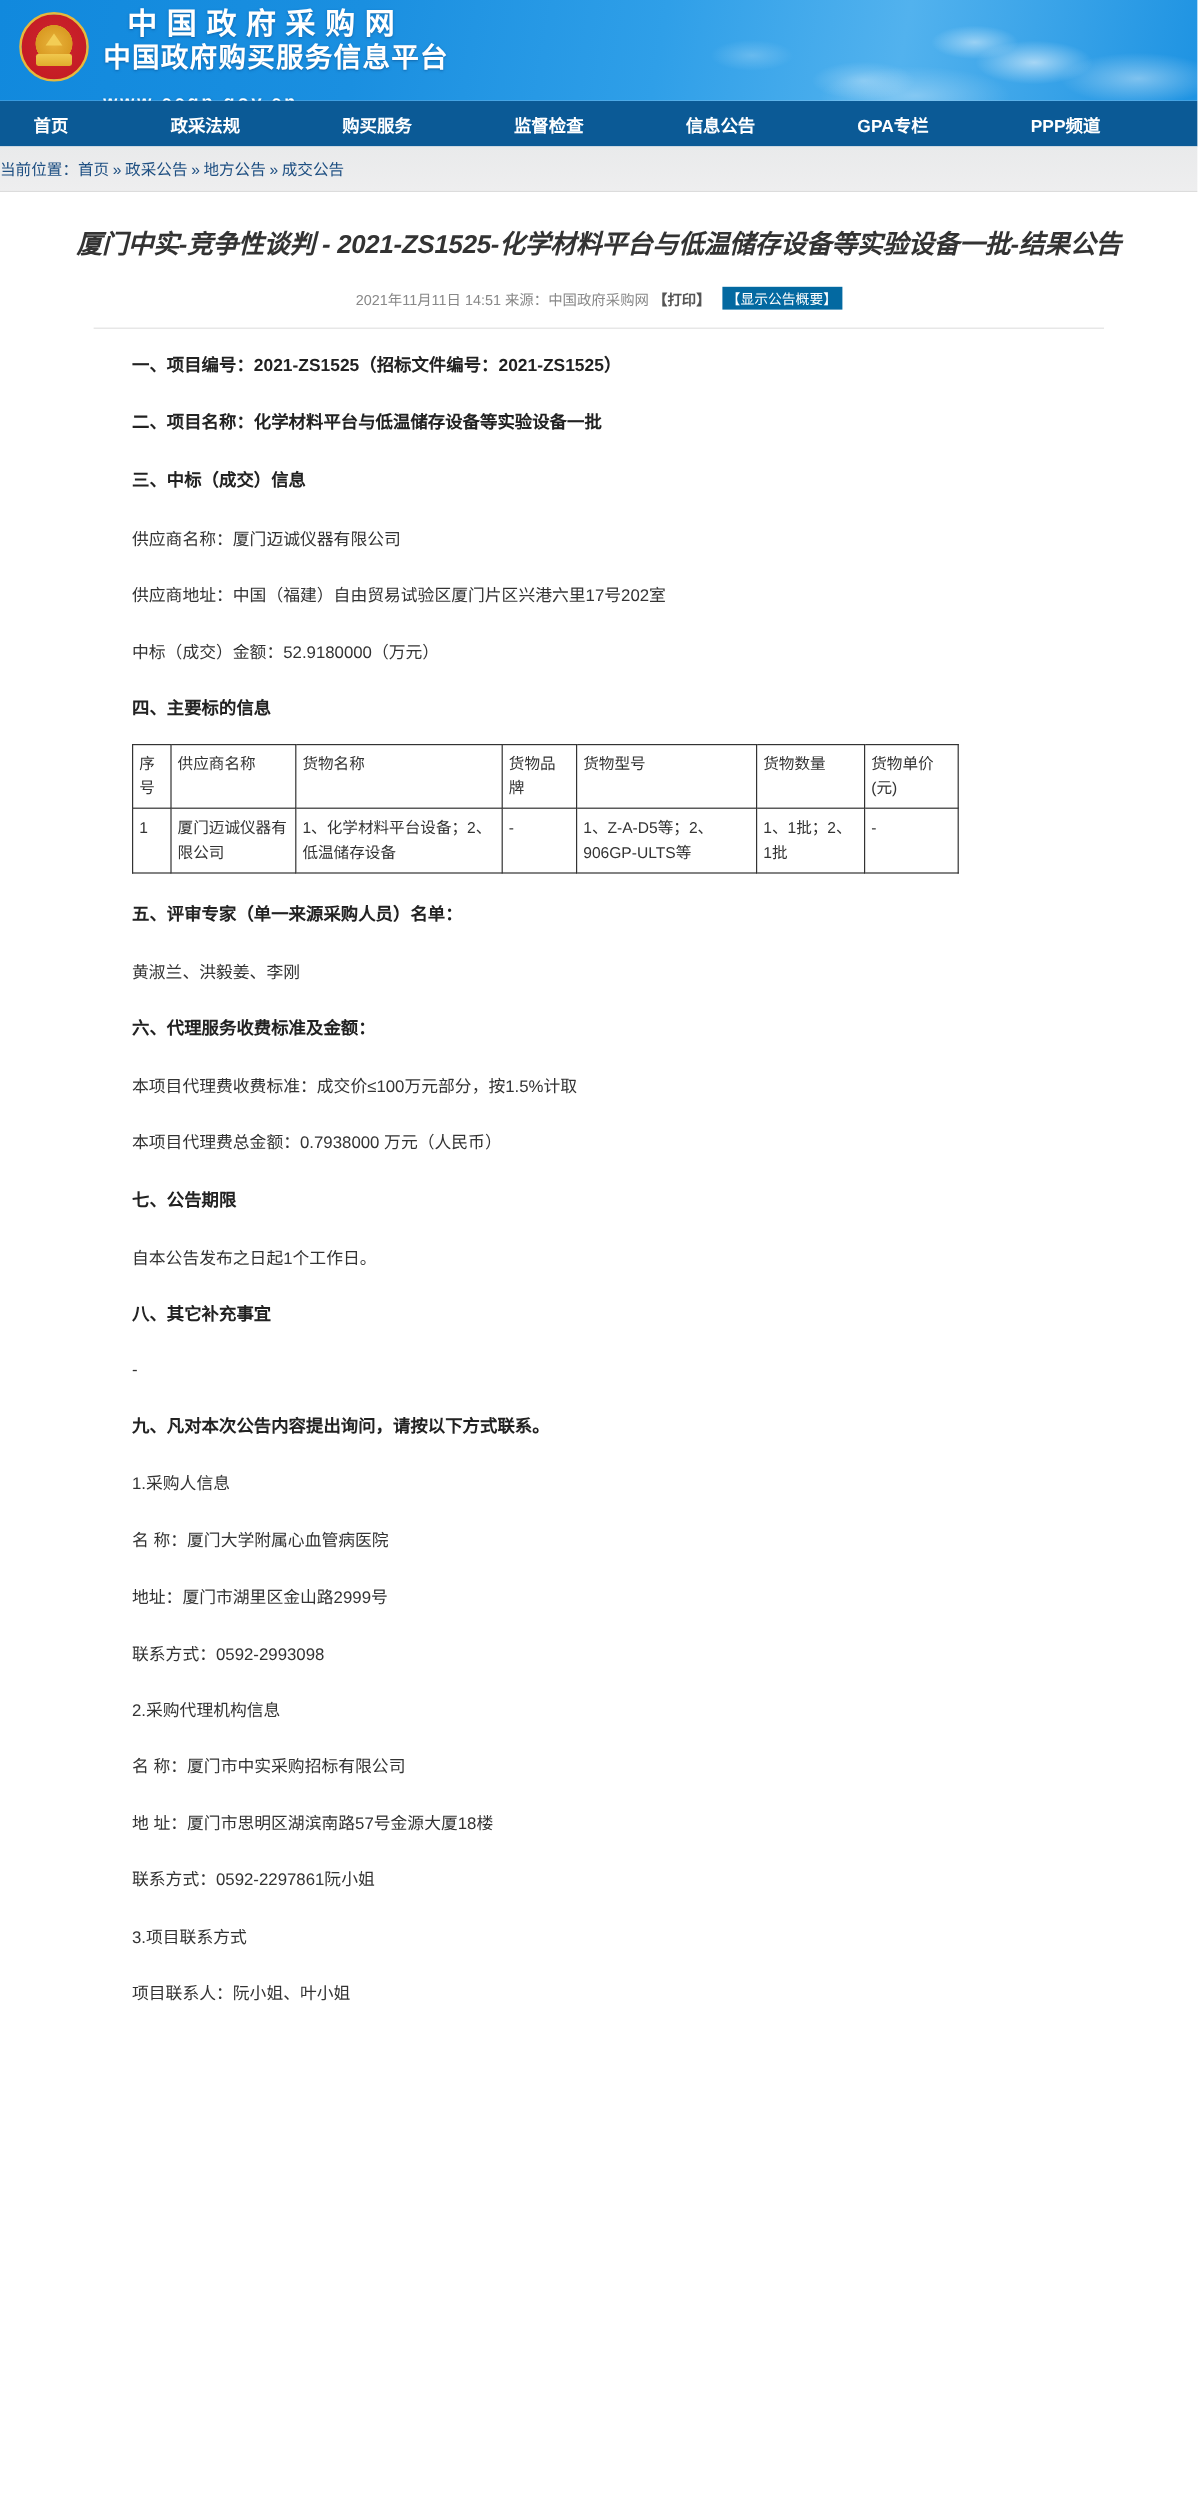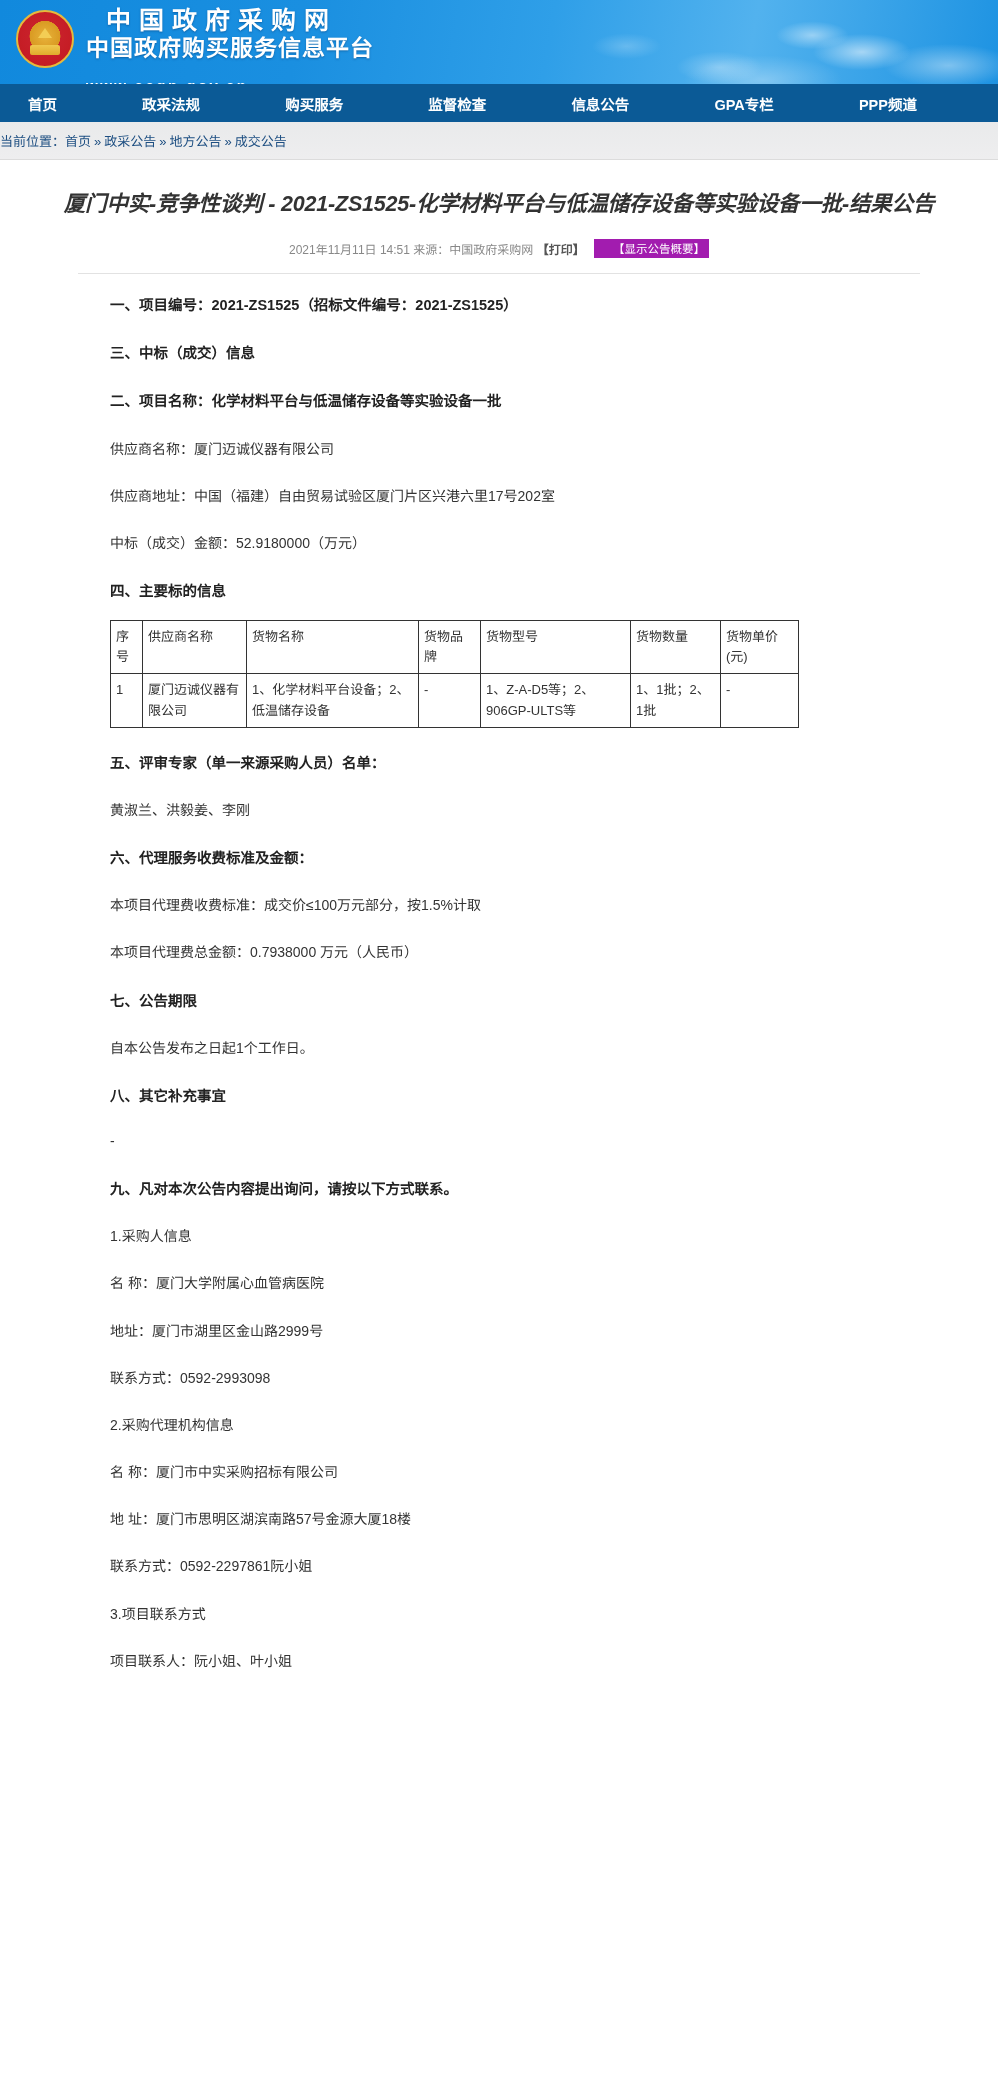--- a/index.html
+++ b/index.html
@@ -144,24 +144,24 @@
   .article-meta {
     text-align: center;
     margin-top: 20px;
     font-size: 12px;
     color: #888;
   }
   .article-meta .m-part { color: #888; }
   .article-meta .m-print { color: #555; cursor: pointer; font-weight: bold; }
   .summary-badge {
     display: inline-block;
-    background: #a21caf;
+    background: #0369a1;
     color: #fff;
     font-size: 11.5px;
-    padding: 1px 4px 2px 19px;
+    padding: 1px 4px 2px 4px;
     margin-left: 6px;
     cursor: pointer;
     position: relative;
     top: -1px;
   }
   .meta-rule {
     border: 0;
     border-top: 1px solid #e2e2e2;
     margin: 14px 60px 0 60px;
   }
@@ -263,25 +263,25 @@
   </div>
   <hr class="meta-rule">
 </div>
 
 <div class="doc-body">
 
   <p class="sec-head first" style="margin-top:0;">
     <span>一、项目编号：</span><span>2021-ZS1525</span><span class="plain">（招标文件编号：2021-ZS1525）</span>
   </p>
 
-  <p class="sec-head">三、中标（成交）信息</p>
-
   <p class="sec-head">
     <span>二、项目名称：</span><span>化学材料平台与低温储存设备等实验设备一批</span>
   </p>
+
+  <p class="sec-head">三、中标（成交）信息</p>
   <p class="para">供应商名称：厦门迈诚仪器有限公司</p>
   <p class="para">供应商地址：中国（福建）自由贸易试验区厦门片区兴港六里17号202室</p>
   <p class="para">中标（成交）金额：52.9180000（万元）</p>
 
   <p class="sec-head">四、主要标的信息</p>
 
   <table class="goods">
     <thead>
       <tr>
         <th class="col-idx">序号</th>

